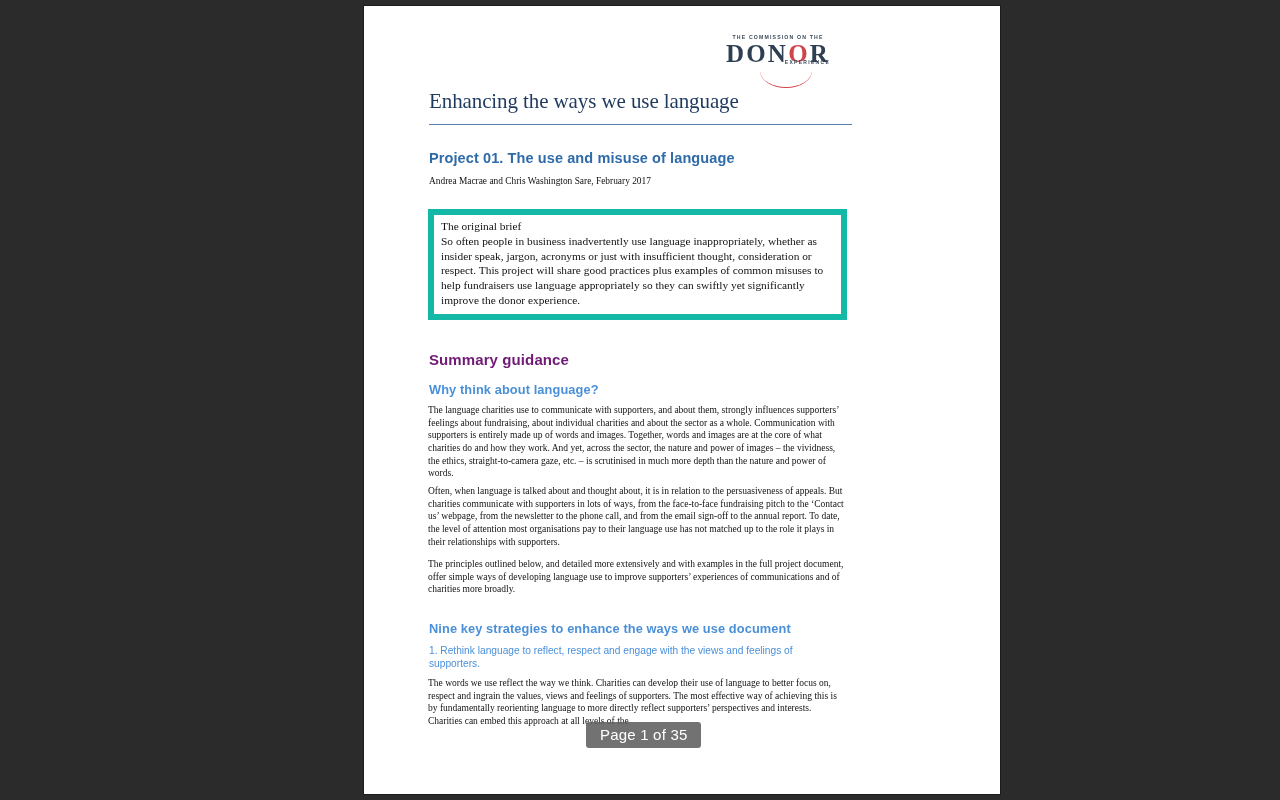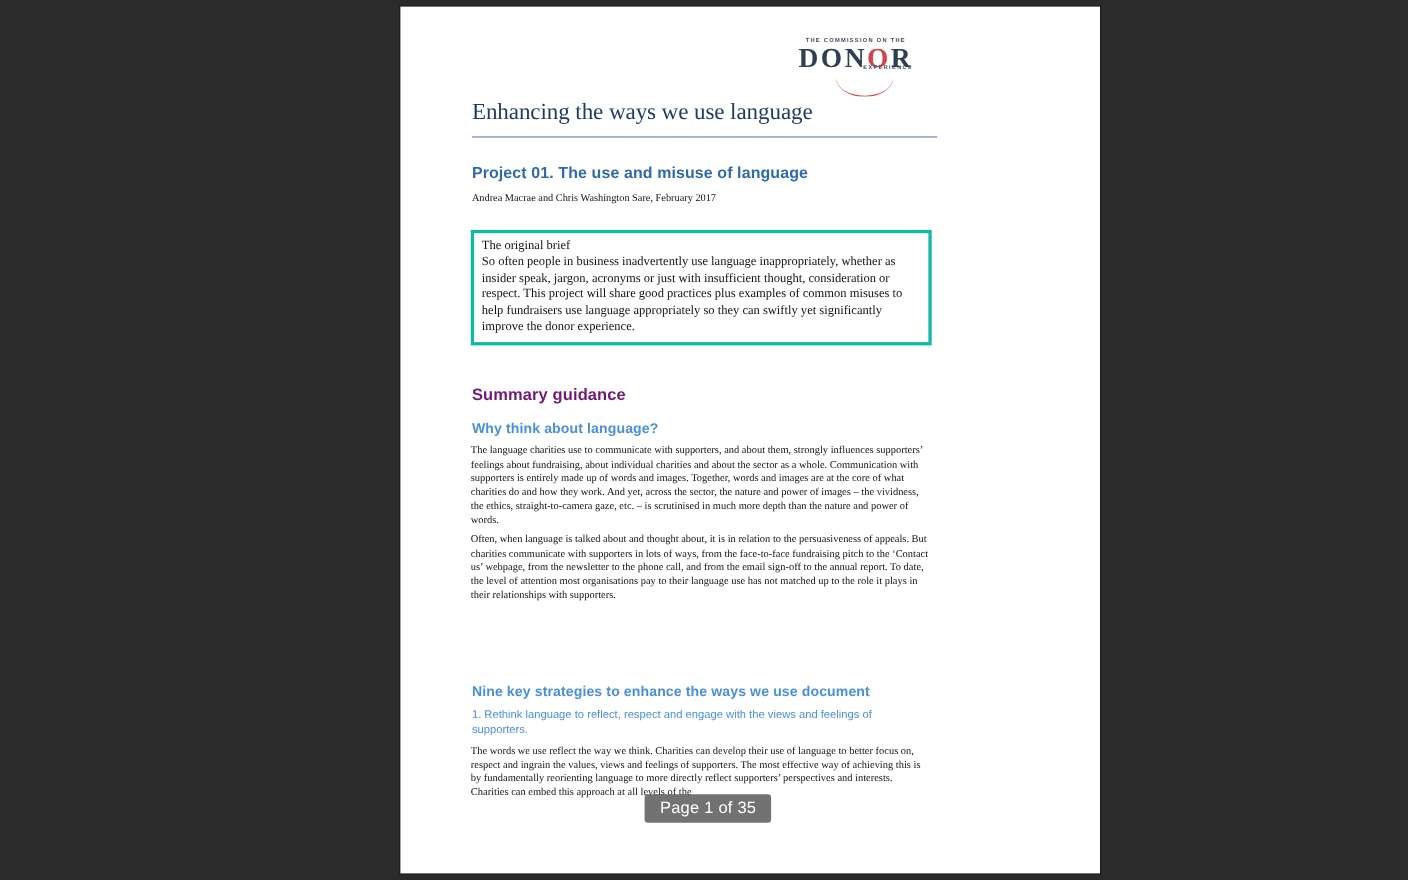--- a/index.html
+++ b/index.html
@@ -124,21 +124,21 @@
     font-size: 9.4px;
     color: #111;
   }
 
   
   .brief-box {
     position: absolute;
     left: 64px;
     top: 203px;
     width: 419px;
-    border: 3px solid #14b8a6;
+    border: 6px solid #14b8a6;
     padding: 5px 7px 6px 7px;
     box-sizing: border-box;
   }
   .brief-title {
     font-size: 11.4px;
     color: #111;
     margin-bottom: 2px;
   }
   .brief-body {
     font-size: 11.4px;
@@ -224,20 +224,21 @@
         <div class="brief-title">The original brief</div>
         <div class="brief-body">So often people in business inadvertently use language inappropriately, whether as insider speak, jargon, acronyms or just with insufficient thought, consideration or respect. This project will share good practices plus examples of common misuses to help fundraisers use language appropriately so they can swiftly yet significantly improve the donor experience.</div>
       </div>
 
       <div class="h2" style="left:65px; top:345px;">Summary guidance</div>
 
       <div class="h3" style="left:65px; top:376px;">Why think about language?</div>
 
       <div class="para" style="top:398px;">The language charities use to communicate with supporters, and about them, strongly influences supporters’ feelings about fundraising, about individual charities and about the sector as a whole. Communication with supporters is entirely made up of words and images. Together, words and images are at the core of what charities do and how they work. And yet, across the sector, the nature and power of images – the vividness, the ethics, straight-to-camera gaze, etc. – is scrutinised in much more depth than the nature and power of words.</div>
       <div class="para" style="top:479px;">Often, when language is talked about and thought about, it is in relation to the persuasiveness of appeals. But charities communicate with supporters in lots of ways, from the face-to-face fundraising pitch to the ‘Contact us’ webpage, from the newsletter to the phone call, and from the email sign-off to the annual report. To date, the level of attention most organisations pay to their language use has not matched up to the role it plays in their relationships with supporters.</div>
+      <div class="para" style="top:552px;">The principles outlined below, and detailed more extensively and with examples in the full project document, offer simple ways of developing language use to improve supporters’ experiences of communications and of charities more broadly.</div>
 
       <div class="h3" style="left:65px; top:615px;">Nine key strategies to enhance the ways we use document</div>
 
       <div class="h4" style="left:65px; top:638px;">1. Rethink language to reflect, respect and engage with the views and feelings of supporters.</div>
 
       <div class="para" style="top:671px;">The words we use reflect the way we think. Charities can develop their use of language to better focus on, respect and ingrain the values, views and feelings of supporters. The most effective way of achieving this is by fundamentally reorienting language to more directly reflect supporters’ perspectives and interests. Charities can embed this approach at all levels of the</div>
 
     </div>
   </div>
 

